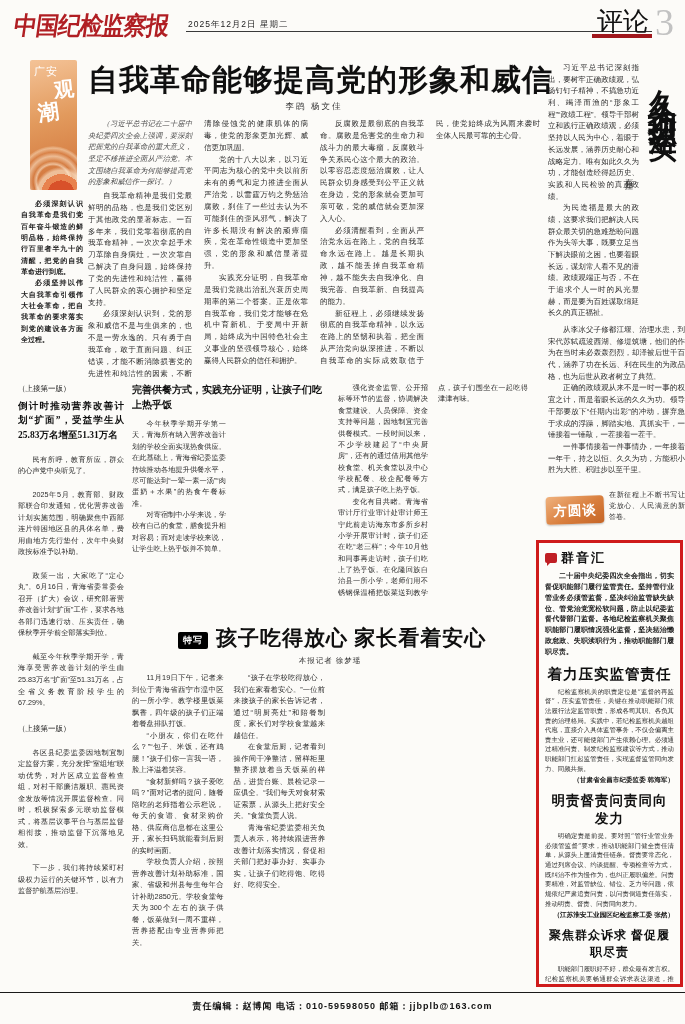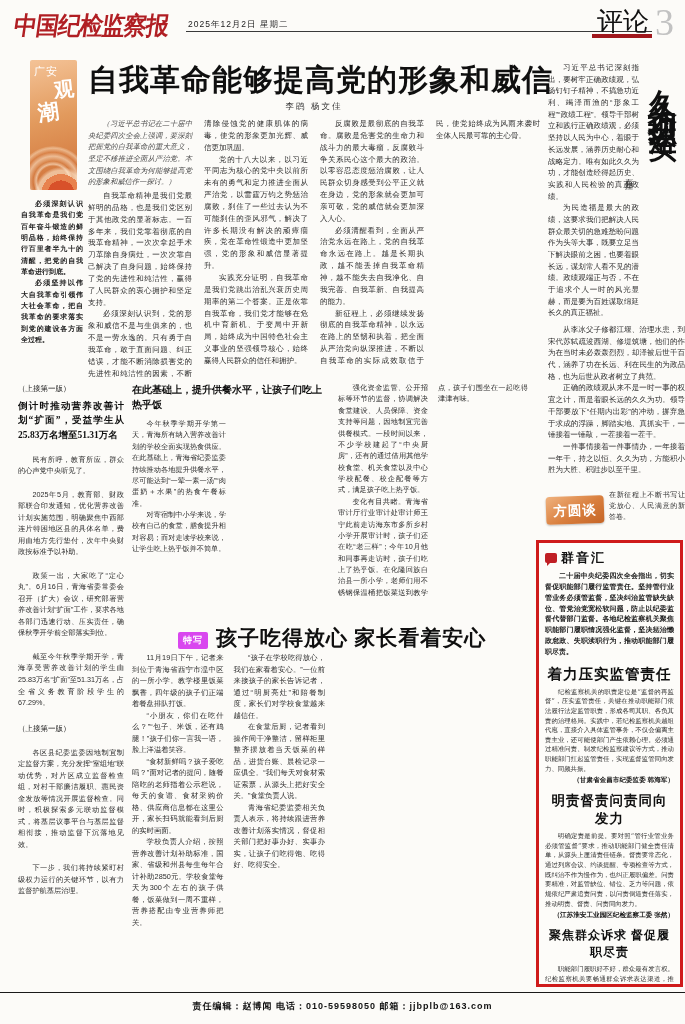--- a/index.html
+++ b/index.html
@@ -124,21 +124,21 @@
   #meal-right {
     position:absolute; left:338px; top:382px; width:190px; height:238px;
     columns:2; column-gap:10px; column-fill:auto; overflow:hidden;
     font-size:7.2px; line-height:1.58; text-align:justify; color:#2c2c2c;
   }
 
   
   #feature { position:absolute; left:132px; top:624px; width:396px; height:360px; }
   #feature-head { display:flex; align-items:flex-start; justify-content:center; gap:8px; padding-left:4px; }
   #feature-badge {
-    margin-top:8px; background:#d946ef; color:#fff; font-size:9px; font-weight:bold;
+    margin-top:8px; background:#000000; color:#fff; font-size:9px; font-weight:bold;
     padding:2px 5px; border-radius:2px; letter-spacing:1px;
   }
   #feature-title {
     font-family:"Liberation Serif","DejaVu Serif",serif; font-size:21px; font-weight:900;
     color:#0f0f0f; letter-spacing:1px; white-space:nowrap;
   }
   #feature-byline { text-align:center; font-size:7.5px; color:#333; margin:4px 0 6px; letter-spacing:1px; }
   #feature-cols {
     columns:4; column-gap:10px; column-fill:auto; height:296px; overflow:hidden;
     font-size:7.3px; line-height:1.58; text-align:justify; color:#2c2c2c;
@@ -227,36 +227,37 @@
 
   <div id="cont1">
     <div class="cont-label">（上接第一版）</div>
     <h3>倒计时推动营养改善计划“扩面”，受益学生从25.83万名增至51.31万名</h3>
     <span><p>民有所呼，教育所应，群众的心声党中央听见了。</p><p>2025年5月，教育部、财政部联合印发通知，优化营养改善计划实施范围，明确聚焦中西部连片特困地区县的具体名单，费用由地方先行垫付，次年中央财政按标准予以补助。</p><p>政策一出，大家吃了“定心丸”。6月16日，青海省委常委会召开（扩大）会议，研究部署营养改善计划“扩面”工作，要求各地各部门迅速行动、压实责任，确保秋季开学前全部落实到位。</p><p>截至今年秋季学期开学，青海享受营养改善计划的学生由25.83万名“扩面”至51.31万名，占全省义务教育阶段学生的67.29%。</p></span>
     <div class="cont-label" id="cont2-label">（上接第一版）</div>
     <span><p>各区县纪委监委因地制宜制定监督方案，充分发挥“室组地”联动优势，对片区成立监督检查组，对村干部廉洁履职、惠民资金发放等情况开展监督检查。同时，积极探索多元联动监督模式，将基层议事平台与基层监督相衔接，推动监督下沉落地见效。</p><p>下一步，我们将持续紧盯村级权力运行的关键环节，以有力监督护航基层治理。</p></span>
   </div>
 
   <div id="meal-left">
-    <div id="meal-title">在此基础上，提升供餐水平，让孩子们吃上热乎饭</div>
+    <div id="meal-title">完善供餐方式，实践充分证明，让孩子们吃上热乎饭</div>
     <div id="meal-left-cols">
         <p>今年秋季学期开学第一天，青海所有纳入营养改善计划的学校全面实现热食供应。在此基础上，青海省纪委监委持续推动各地提升供餐水平，尽可能达到“一荤一素一汤”“肉蛋奶＋水果”的热食午餐标准。</p>
         <p>对寄宿制中小学来说，学校有自己的食堂，膳食提升相对容易；而对走读学校来说，让学生吃上热乎饭并不简单。</p>
       </div>
   </div>
   <div id="meal-right">
       <p>强化资金监管、公开招标等环节的监督，协调解决食堂建设、人员保障、资金支持等问题，因地制宜完善供餐模式。一段时间以来，不少学校建起了“中央厨房”，还有的通过借用其他学校食堂、机关食堂以及中心学校配餐、校企配餐等方式，满足孩子吃上热乎饭。</p>
       <p>变化有目共睹。青海省审计厅行业审计处审计师王宁此前走访海东市多所乡村小学开展审计时，孩子们还在吃“老三样”；今年10月他和同事再走访时，孩子们吃上了热乎饭。在化隆回族自治县一所小学，老师们用不锈钢保温桶把饭菜送到教学点，孩子们围坐在一起吃得津津有味。</p>
     </div>
 
   <div id="feature">
     <div id="feature-head">
       <span id="feature-badge">特写</span>
       <span id="feature-title">孩子吃得放心  家长看着安心</span>
     </div>
+    <div id="feature-byline">本报记者  徐梦瑶</div>
     <div id="feature-cols">
         <p>11月19日下午，记者来到位于青海省西宁市湟中区的一所小学。教学楼里饭菜飘香，四年级的孩子们正端着餐盘排队打饭。</p>
         <p>“小朋友，你们在吃什么？”“包子、米饭，还有鸡腿！”孩子们你一言我一语，脸上洋溢着笑容。</p>
         <p>“食材新鲜吗？孩子爱吃吗？”面对记者的提问，随餐陪吃的老师指着公示栏说，每天的食谱、食材采购价格、供应商信息都在这里公开，家长扫码就能看到后厨的实时画面。</p>
         <p>学校负责人介绍，按照营养改善计划补助标准，国家、省级和州县每生每年合计补助2850元。学校食堂每天为300个左右的孩子供餐，饭菜做到一周不重样，营养搭配由专业营养师把关。</p>
         <p>“孩子在学校吃得放心，我们在家看着安心。”一位前来接孩子的家长告诉记者，通过“明厨亮灶”和陪餐制度，家长们对学校食堂越来越信任。</p>
         <p>在食堂后厨，记者看到操作间干净整洁，留样柜里整齐摆放着当天饭菜的样品，进货台账、晨检记录一应俱全。“我们每天对食材索证索票，从源头上把好安全关。”食堂负责人说。</p>
         <p>青海省纪委监委相关负责人表示，将持续跟进营养改善计划落实情况，督促相关部门把好事办好、实事办实，让孩子们吃得饱、吃得好、吃得安全。</p>
       </div>
   </div>

